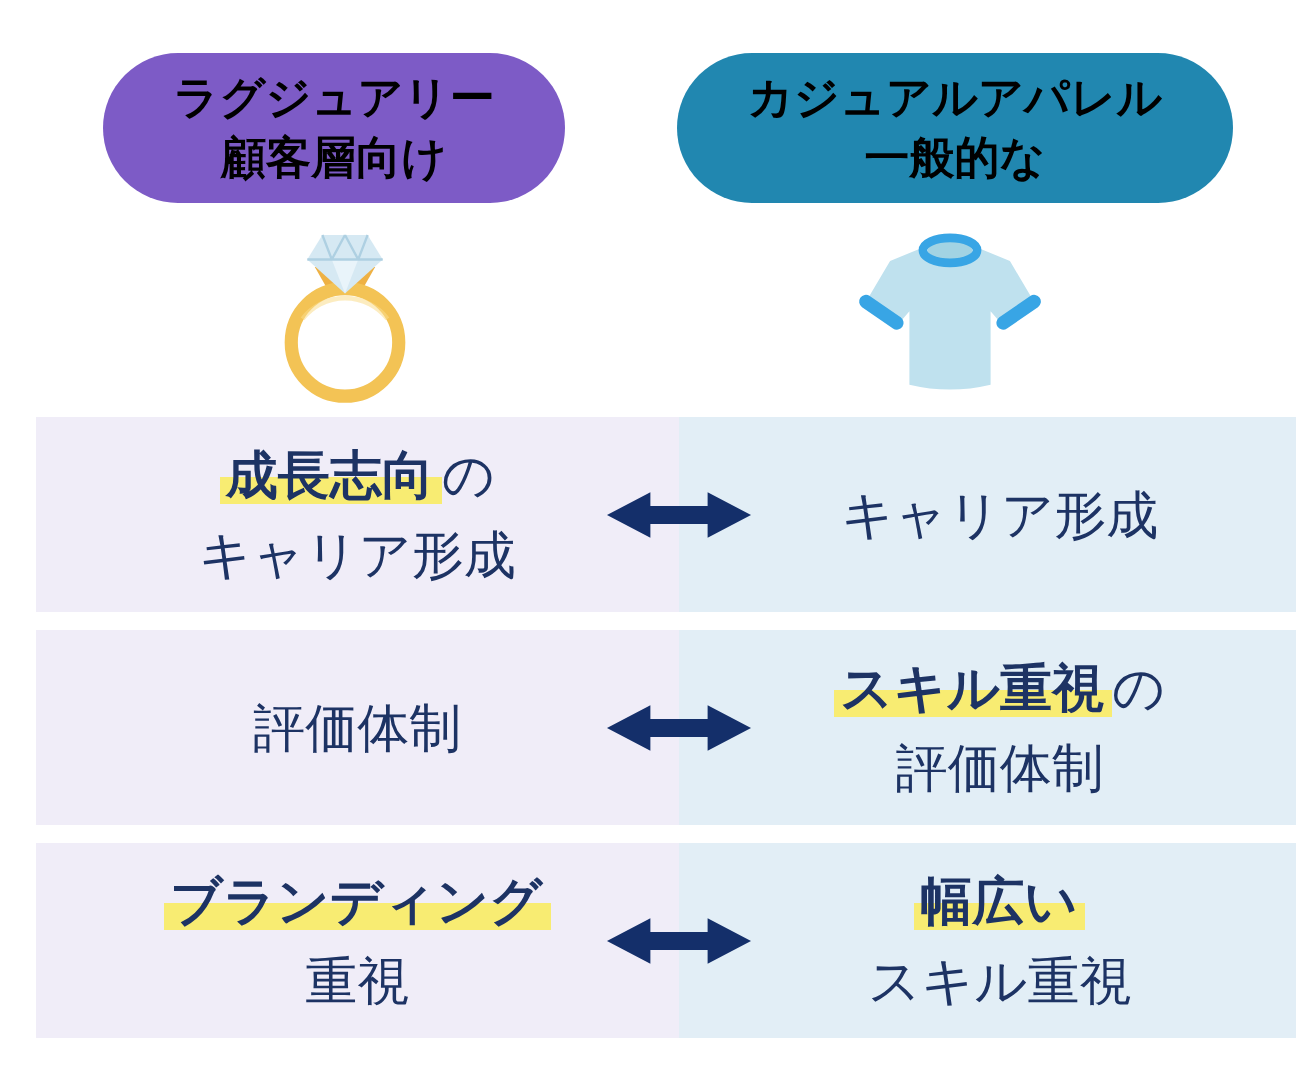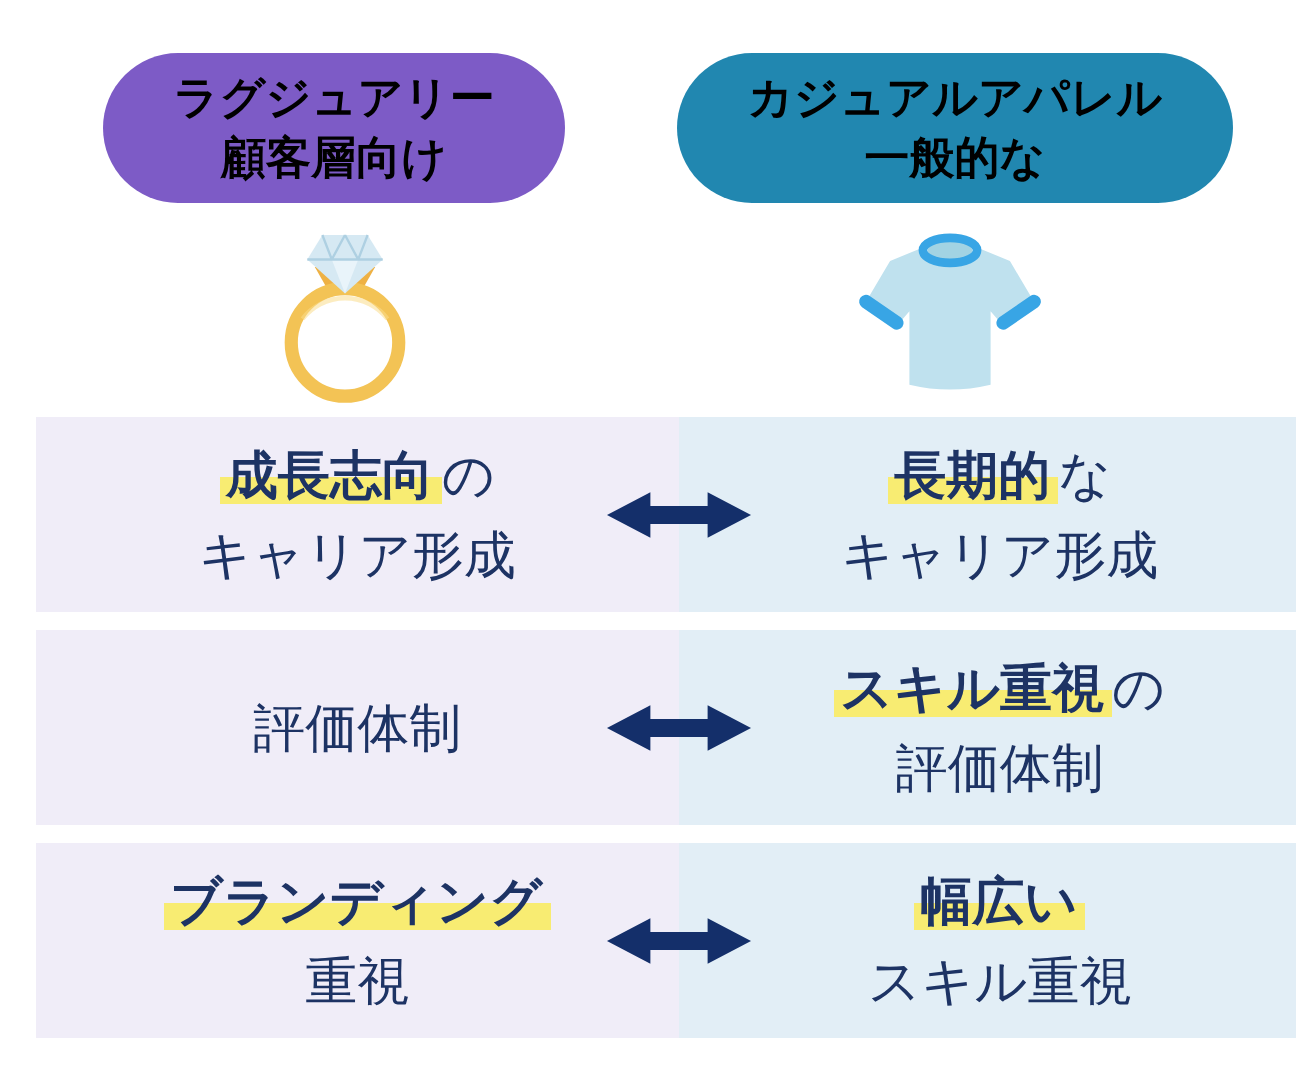--- a/index.html
+++ b/index.html
@@ -65,21 +65,20 @@
       <path d="M187,72 L155,94" style="fill:none;stroke:var(--shirt_trim);stroke-width:14;stroke-linecap:round"></path>
     </svg>
   </div>
 
   <div class="row row-1">
     <div class="cell cell-left">
       <div><span class="hl">成長志向</span><span>の</span></div>
       <div>キャリア形成</div>
     </div>
     <div class="cell cell-right">
-      <div><span class="hl">長期的</span><span>な</span></div>
       <div>キャリア形成</div>
     </div>
     <div class="arrow">
       <svg viewBox="0 0 150 52" xmlns="http://www.w3.org/2000/svg">
         <polygon points="2,26 46,3 46,17 104,17 104,3 148,26 104,49 104,35 46,35 46,49" style="fill:var(--arrow)"></polygon>
       </svg>
     </div>
   </div>
 
   <div class="row row-2">

